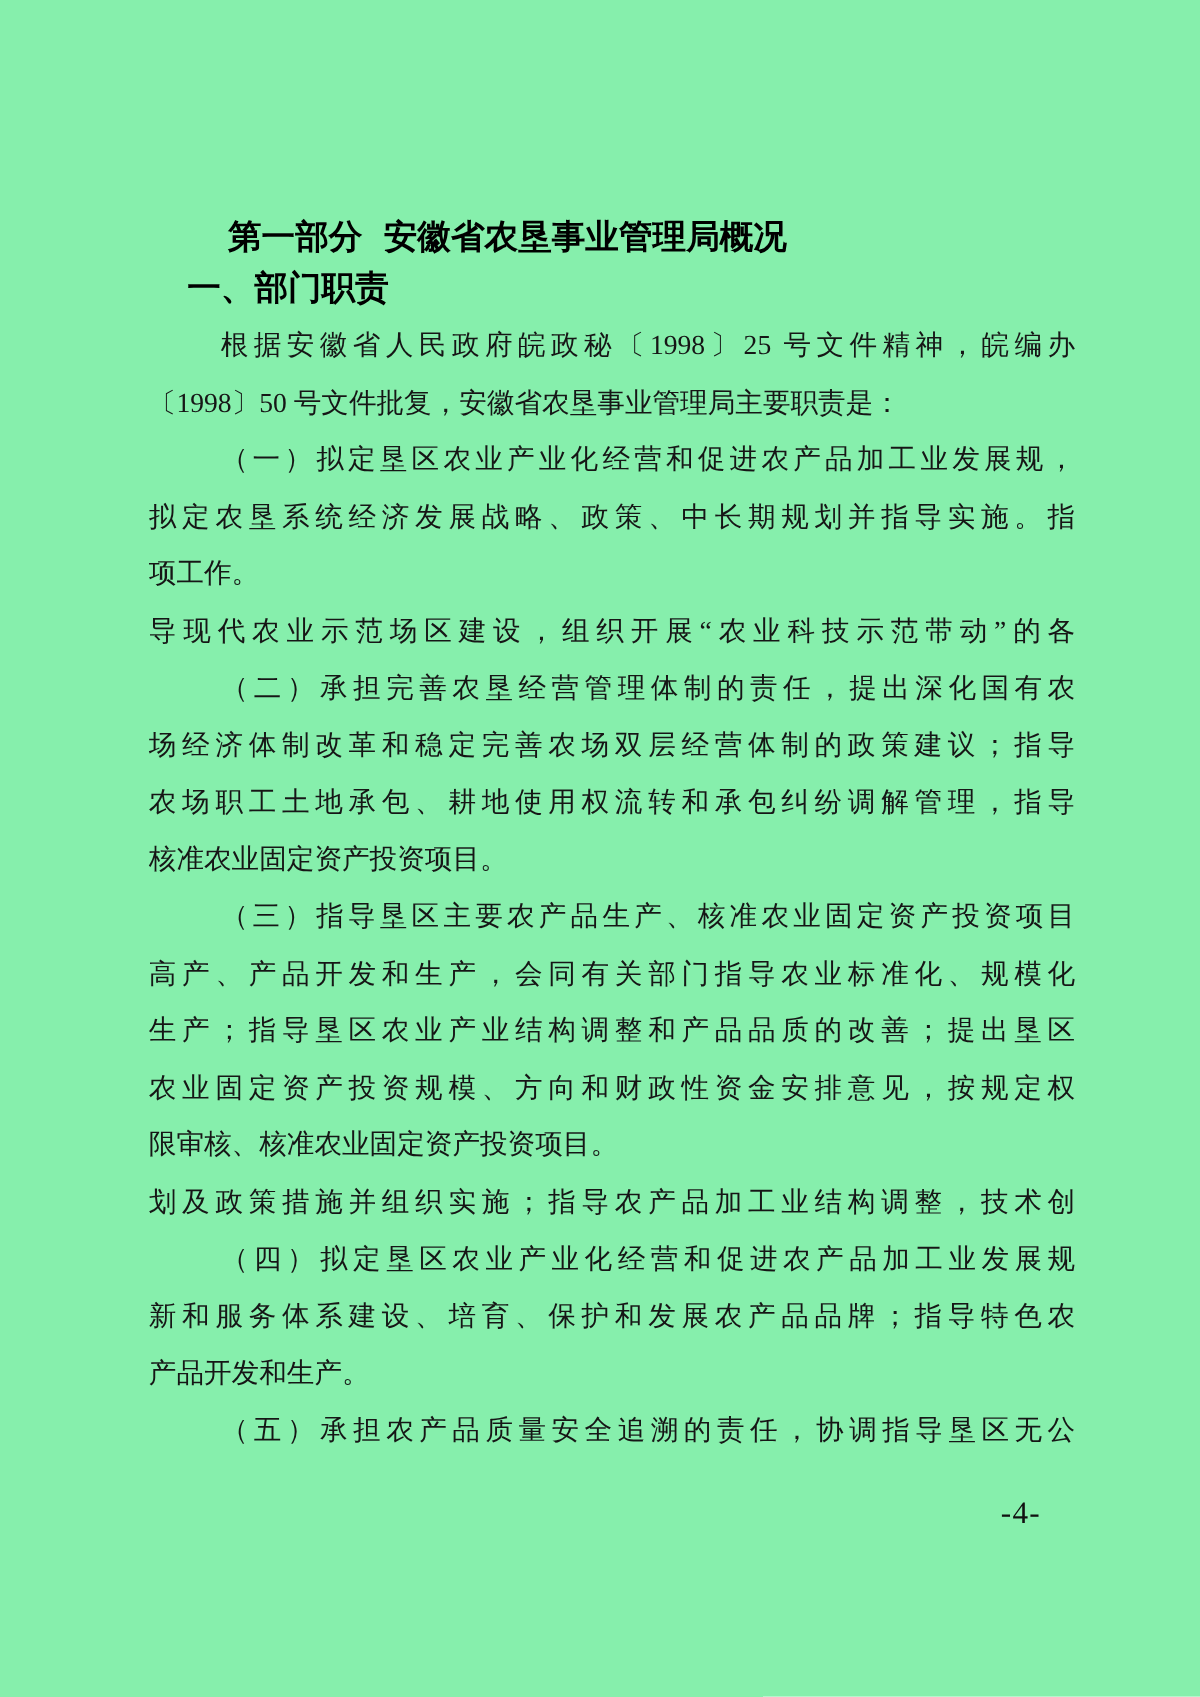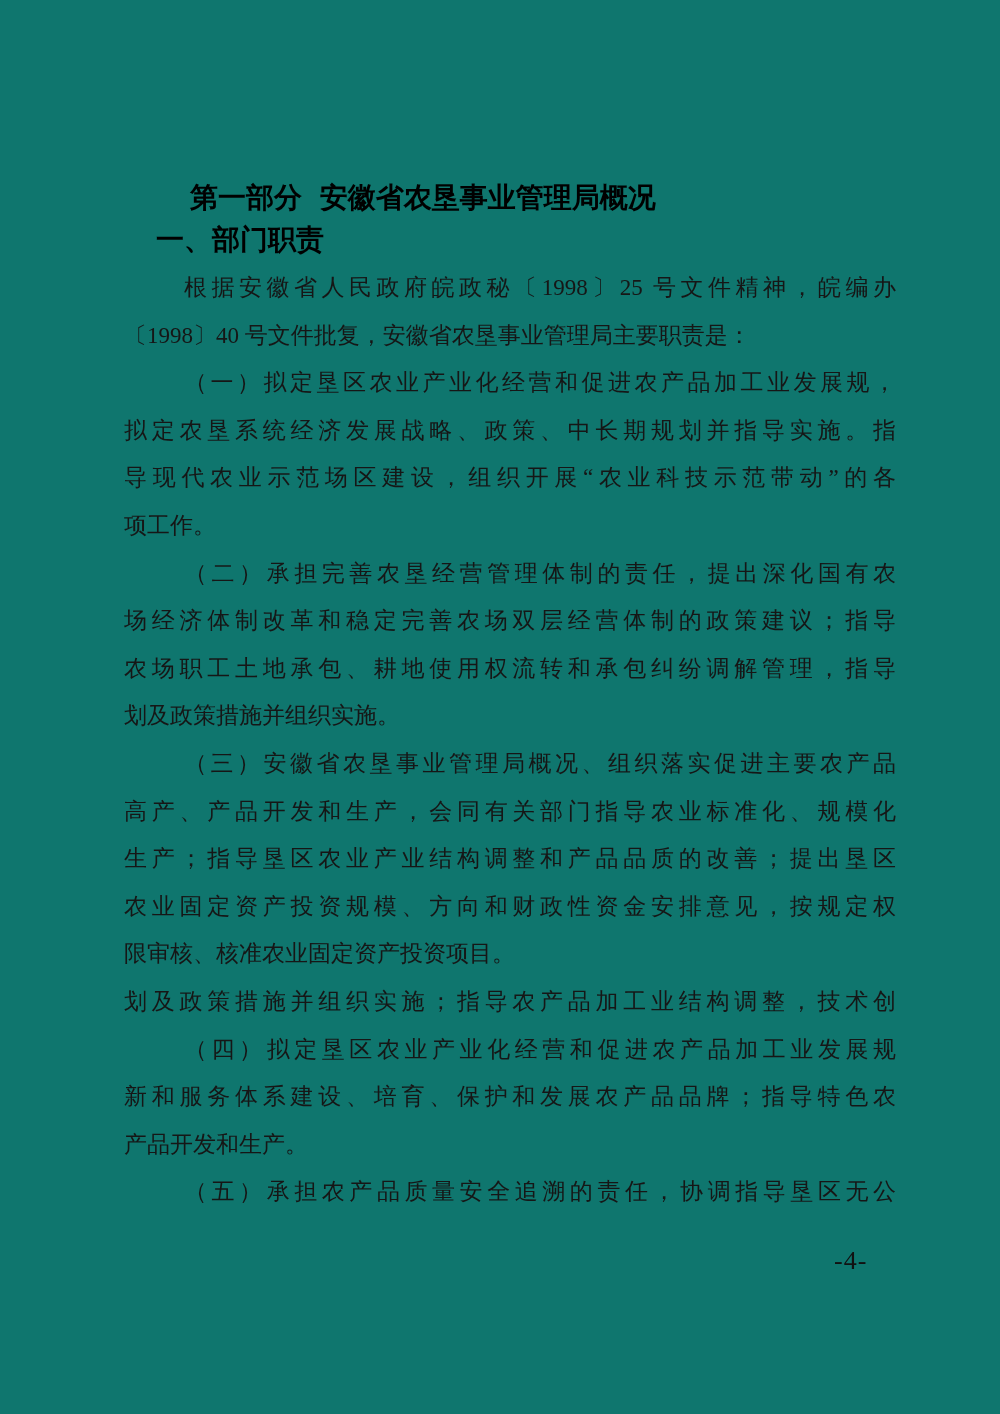--- a/index.html
+++ b/index.html
@@ -4,21 +4,21 @@
 <style>
   html, body {
     margin: 0;
     padding: 0;
     background: #ffffff;
   }
   .page {
     position: relative;
     width: 1000px;
     height: 1414px;
-    background: #0f766e;
+    background: #86efac;
     overflow: hidden;
     font-family: "Liberation Serif", "DejaVu Serif", serif;
     color: #111111;
   }
   .heading {
     position: absolute;
     margin: 0;
     font-family: "Liberation Sans", "DejaVu Sans", sans-serif;
     font-weight: bold;
     font-size: 28px;
@@ -78,39 +78,39 @@
 <div class="page">
 
   <h1 class="heading" id="section-heading">第一部分 安徽省农垦事业管理局概况</h1>
 
   <h2 class="heading" id="subsection-heading">一、部门职责</h2>
 
   <div class="body-text">
 
     <div class="para">
       <div class="ln fill ind">根据安徽省人民政府皖政秘〔1998〕25 号文件精神，皖编办</div>
-      <div class="ln">〔1998〕40 号文件批复，安徽省农垦事业管理局主要职责是：</div>
+      <div class="ln">〔1998〕50 号文件批复，安徽省农垦事业管理局主要职责是：</div>
     </div>
 
     <div class="para">
       <div class="ln fill ind">（一）拟定垦区农业产业化经营和促进农产品加工业发展规，</div>
       <div class="ln fill">拟定农垦系统经济发展战略、政策、中长期规划并指导实施。指</div>
+      <div class="ln">项工作。</div>
       <div class="ln fill">导现代农业示范场区建设，组织开展“农业科技示范带动”的各</div>
-      <div class="ln">项工作。</div>
     </div>
 
     <div class="para">
       <div class="ln fill ind">（二）承担完善农垦经营管理体制的责任，提出深化国有农</div>
       <div class="ln fill">场经济体制改革和稳定完善农场双层经营体制的政策建议；指导</div>
       <div class="ln fill">农场职工土地承包、耕地使用权流转和承包纠纷调解管理，指导</div>
-      <div class="ln">划及政策措施并组织实施。</div>
+      <div class="ln">核准农业固定资产投资项目。</div>
     </div>
 
     <div class="para">
-      <div class="ln fill ind">（三）安徽省农垦事业管理局概况、组织落实促进主要农产品</div>
+      <div class="ln fill ind">（三）指导垦区主要农产品生产、核准农业固定资产投资项目</div>
       <div class="ln fill">高产、产品开发和生产，会同有关部门指导农业标准化、规模化</div>
       <div class="ln fill">生产；指导垦区农业产业结构调整和产品品质的改善；提出垦区</div>
       <div class="ln fill">农业固定资产投资规模、方向和财政性资金安排意见，按规定权</div>
       <div class="ln">限审核、核准农业固定资产投资项目。</div>
     </div>
 
     <div class="para">
       <div class="ln fill">划及政策措施并组织实施；指导农产品加工业结构调整，技术创</div>
       <div class="ln fill ind">（四）拟定垦区农业产业化经营和促进农产品加工业发展规</div>
       <div class="ln fill">新和服务体系建设、培育、保护和发展农产品品牌；指导特色农</div>

